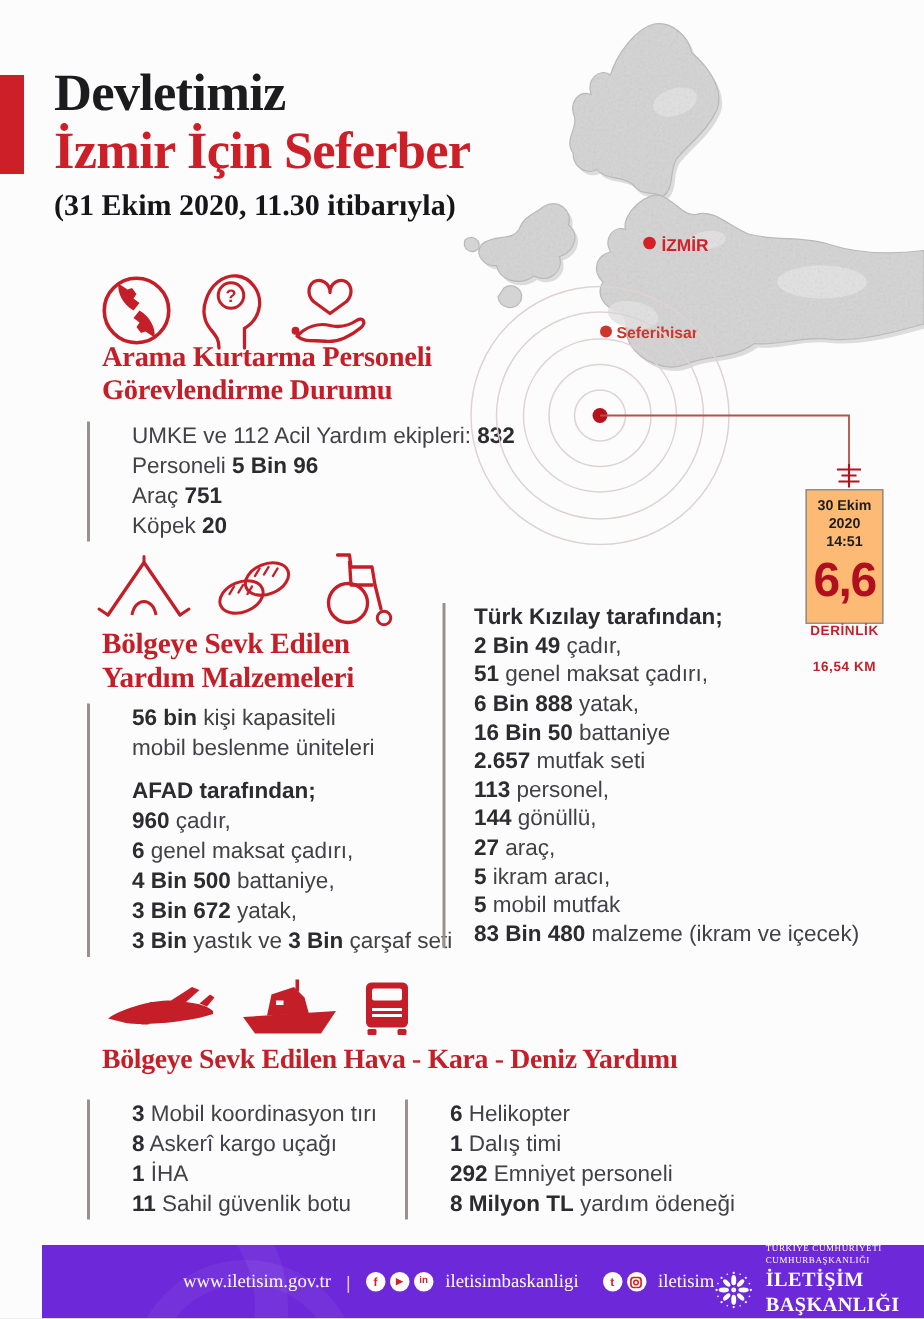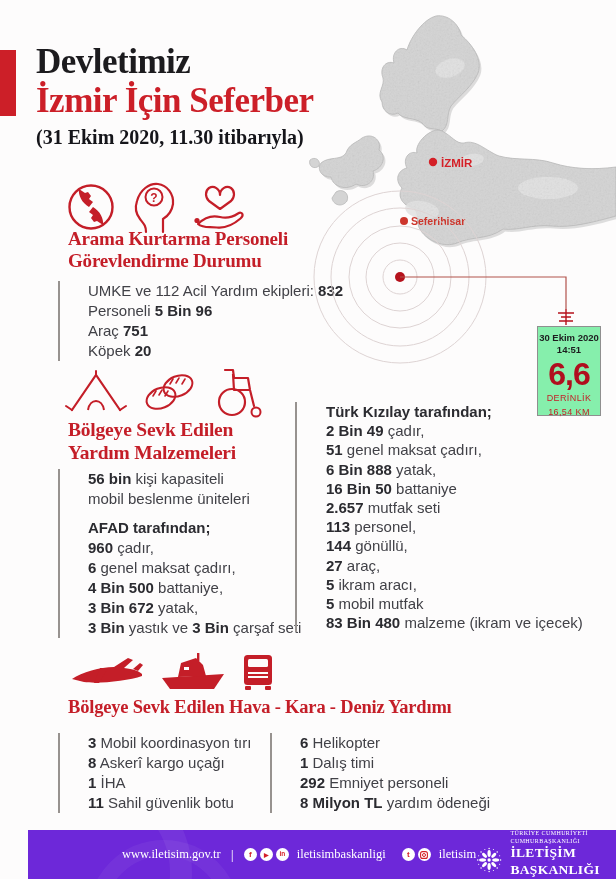--- a/index.html
+++ b/index.html
@@ -21,25 +21,25 @@
           font-size:19px;line-height:22px;letter-spacing:-0.2px;}
 
   
   .stat-block{border-left:2px solid #97928f;padding-left:28px;font-size:15px;color:#414147;}
   .stat-line{line-height:20px;white-space:nowrap;}
   .stat-line b{color:#2b2b30;}
   .lh19 .stat-line{line-height:19.2px;}
   .icon-row{display:flex;align-items:center;}
 
   
-  .quake-box{left:537px;top:326px;width:64px;height:90px;background:#86efac;
+  .quake-box{left:537px;top:326px;width:52px;height:90px;background:#fdba74;
          border:1px solid #8f8f8f;text-align:center;box-sizing:border-box;padding-top:5px;z-index:5;}
   .q-date{font-weight:bold;font-size:9.5px;line-height:12px;color:#1d1d1f;}
   .q-mag{font-weight:bold;font-size:32px;line-height:32px;color:#b00f1e;letter-spacing:-1px;margin-top:2px;}
-  .q-depth{font-weight:normal;font-size:9px;line-height:11px;color:#c41e28;letter-spacing:.4px;margin-top:3px;}
+  .q-depth{font-weight:bold;font-size:9px;line-height:11px;color:#c41e28;letter-spacing:.4px;margin-top:13px;}
 
   
   .footer{left:0;bottom:0;width:616px;height:49px;background:#6d28d9;display:flex;
           align-items:center;box-sizing:border-box;padding:0 24px 0 94px;overflow:hidden;margin-left:28px;}
   .footer-deco1{position:absolute;left:-40px;top:-60px;width:160px;height:160px;border:22px solid rgba(255,255,255,0.06);border-radius:50%;}
   .footer-deco2{position:absolute;left:60px;top:10px;width:120px;height:120px;border:16px solid rgba(255,255,255,0.05);border-radius:50%;}
   .f-web{font-family:"Liberation Serif",serif;font-size:12.5px;color:#fff;}
   .f-sep{color:rgba(255,255,255,.75);margin:0 10px;font-size:12px;}
   .f-social{display:flex;align-items:center;gap:3px;}
   .s-circle{width:13px;height:13px;border-radius:50%;background:#fff;color:#d42027;display:flex;
@@ -183,21 +183,21 @@
       </div>
     <div style="margin-top:9px;">
         <div class="stat-line"><b>AFAD tarafından;</b></div>
         <div class="stat-line"><b>960</b><span> çadır,</span></div>
         <div class="stat-line"><b>6</b><span> genel maksat çadırı,</span></div>
         <div class="stat-line"><b>4 Bin 500</b><span> battaniye,</span></div>
         <div class="stat-line"><b>3 Bin 672</b><span> yatak,</span></div>
         <div class="stat-line"><b>3 Bin</b><span> yastık ve </span><b>3 Bin</b><span> çarşaf seti</span></div>
       </div>
   </div>
-  <div class="abs stat-block lh19" style="left:295px;top:402px;padding-left:29px;">
+  <div class="abs stat-block lh19" style="left:295px;top:402px;padding-left:19px;">
       <div class="stat-line"><b>Türk Kızılay tarafından;</b></div>
       <div class="stat-line"><b>2 Bin 49</b><span> çadır,</span></div>
       <div class="stat-line"><b>51</b><span> genel maksat çadırı,</span></div>
       <div class="stat-line"><b>6 Bin 888</b><span> yatak,</span></div>
       <div class="stat-line"><b>16 Bin 50</b><span> battaniye</span></div>
       <div class="stat-line"><b>2.657</b><span> mutfak seti</span></div>
       <div class="stat-line"><b>113</b><span> personel,</span></div>
       <div class="stat-line"><b>144</b><span> gönüllü,</span></div>
       <div class="stat-line"><b>27</b><span> araç,</span></div>
       <div class="stat-line"><b>5</b><span> ikram aracı,</span></div>

